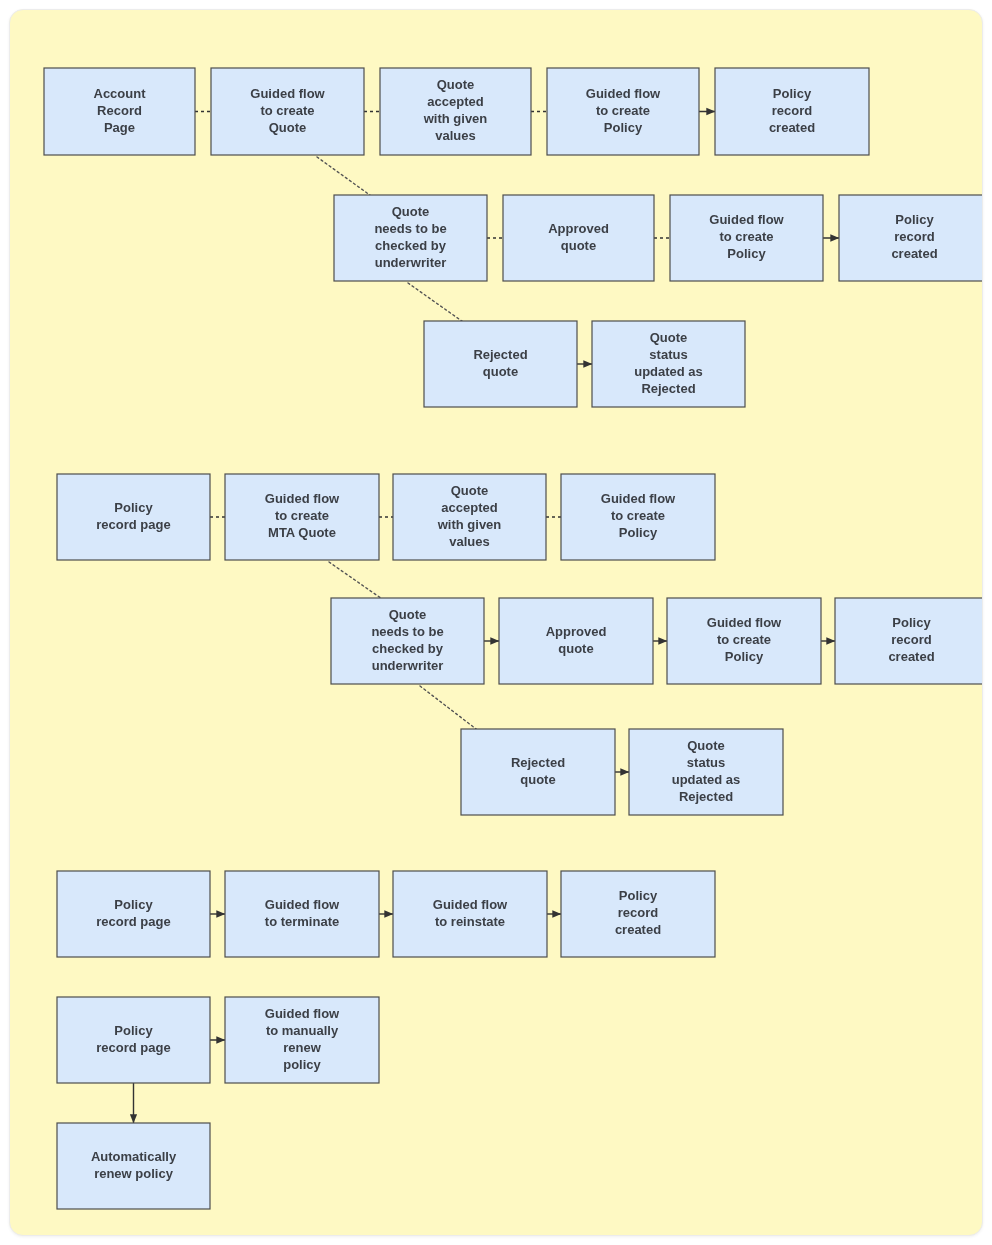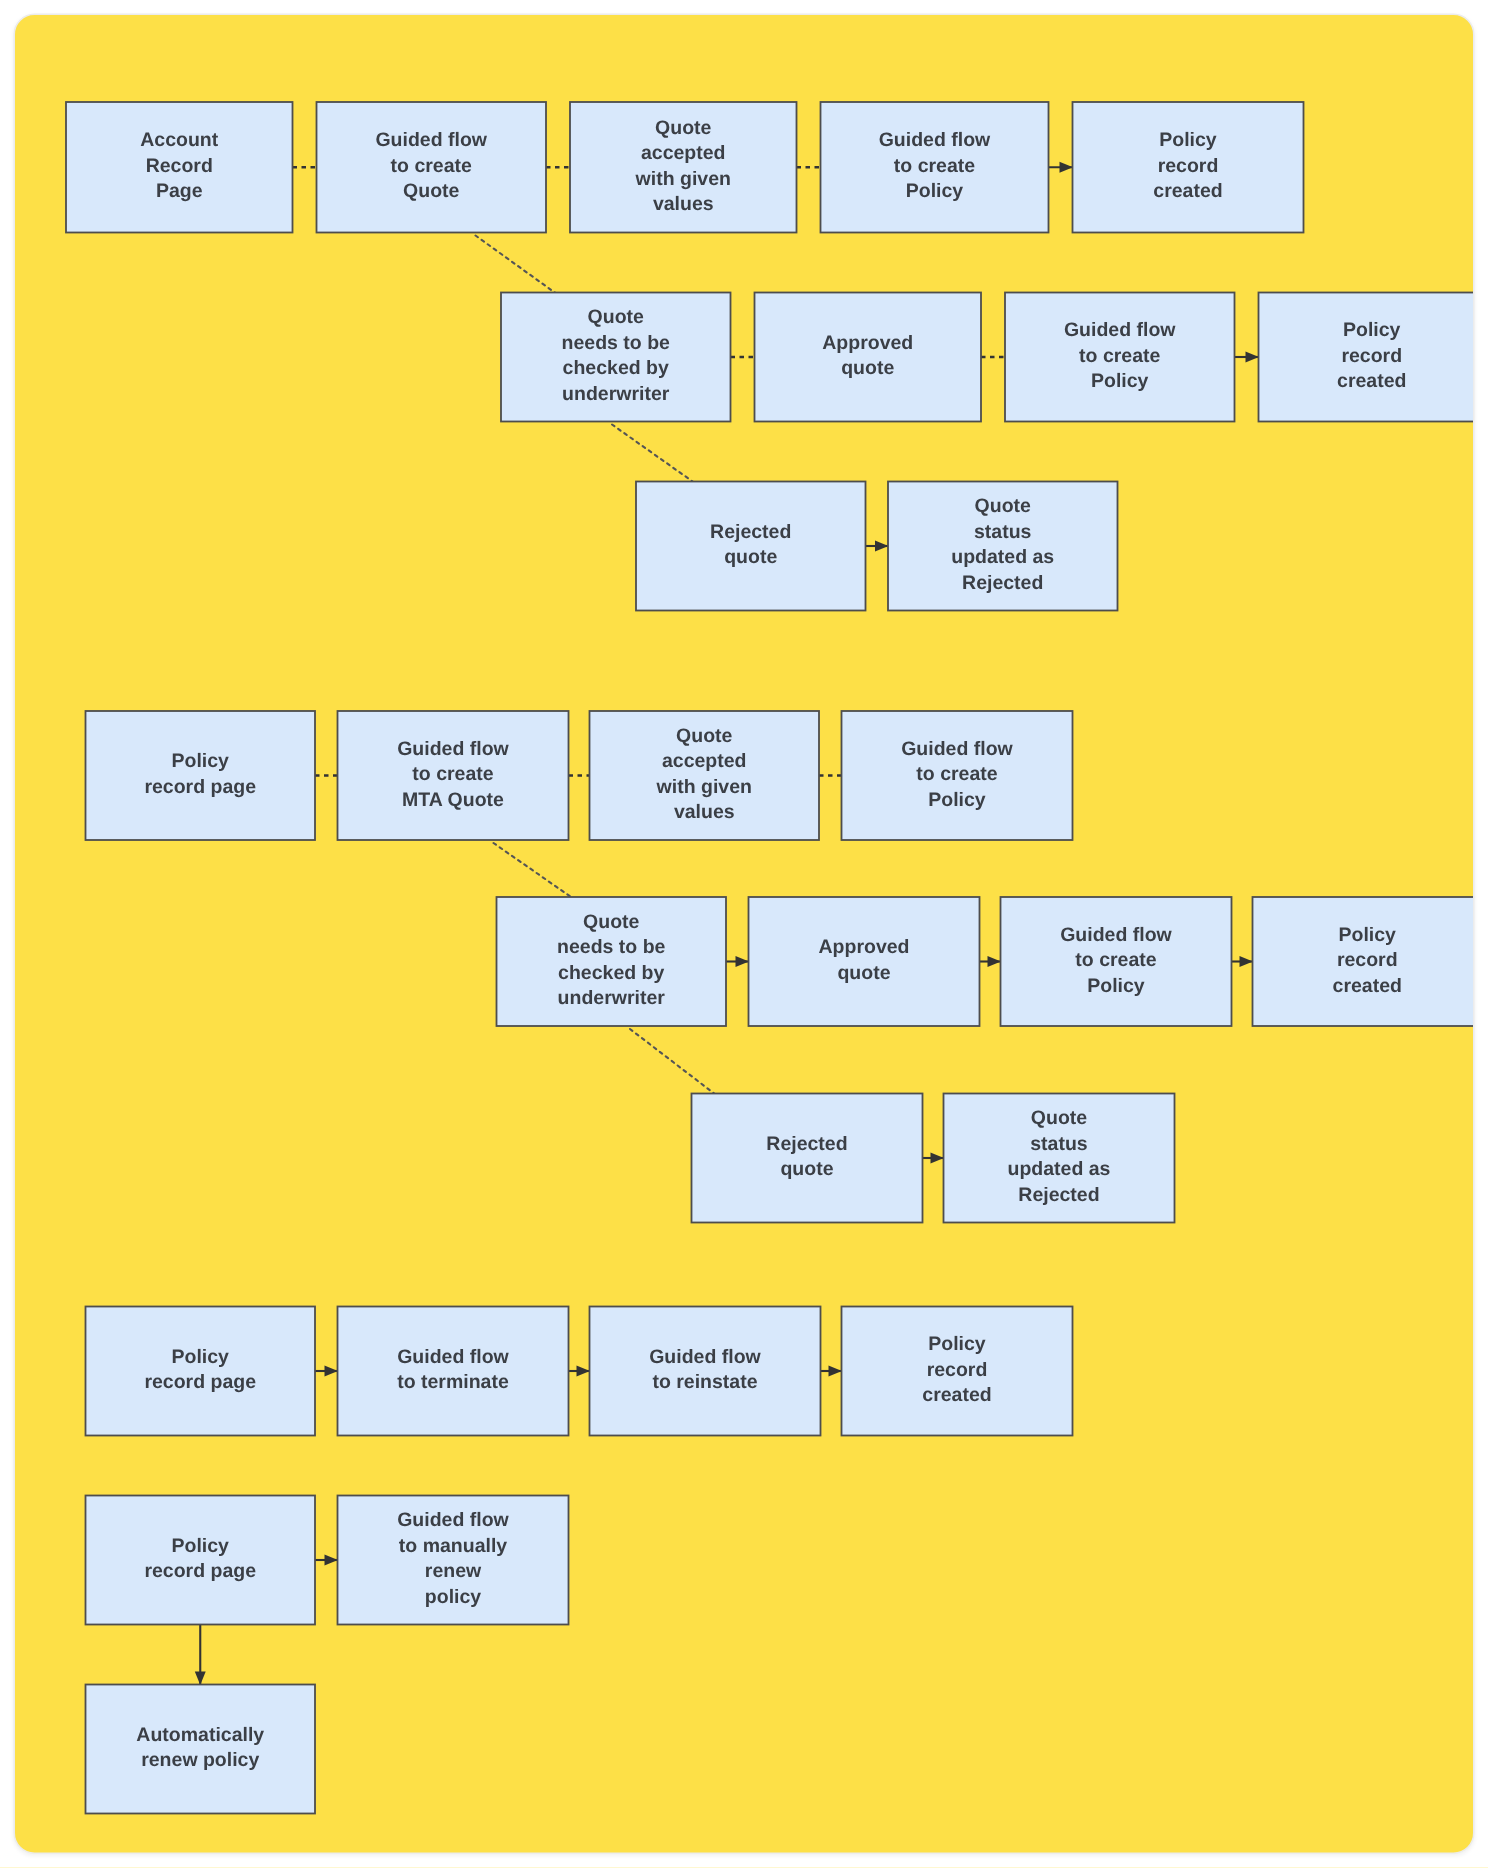--- a/index.html
+++ b/index.html
@@ -12,21 +12,21 @@
     height: 1245px;
     font-family: "Liberation Sans", sans-serif;
     overflow: hidden;
   }
   #canvas {
     position: absolute;
     left: 9px;
     top: 9px;
     width: 974px;
     height: 1227px;
-    background: #fde047;
+    background: #fef9c3;
     border: 1px solid #ececec;
     border-radius: 14px;
     box-shadow: 0 1px 3px rgba(0,0,0,0.06);
     box-sizing: border-box;
     overflow: hidden;
   }
   #diagram {
     position: absolute;
     left: 0;
     top: 0;

